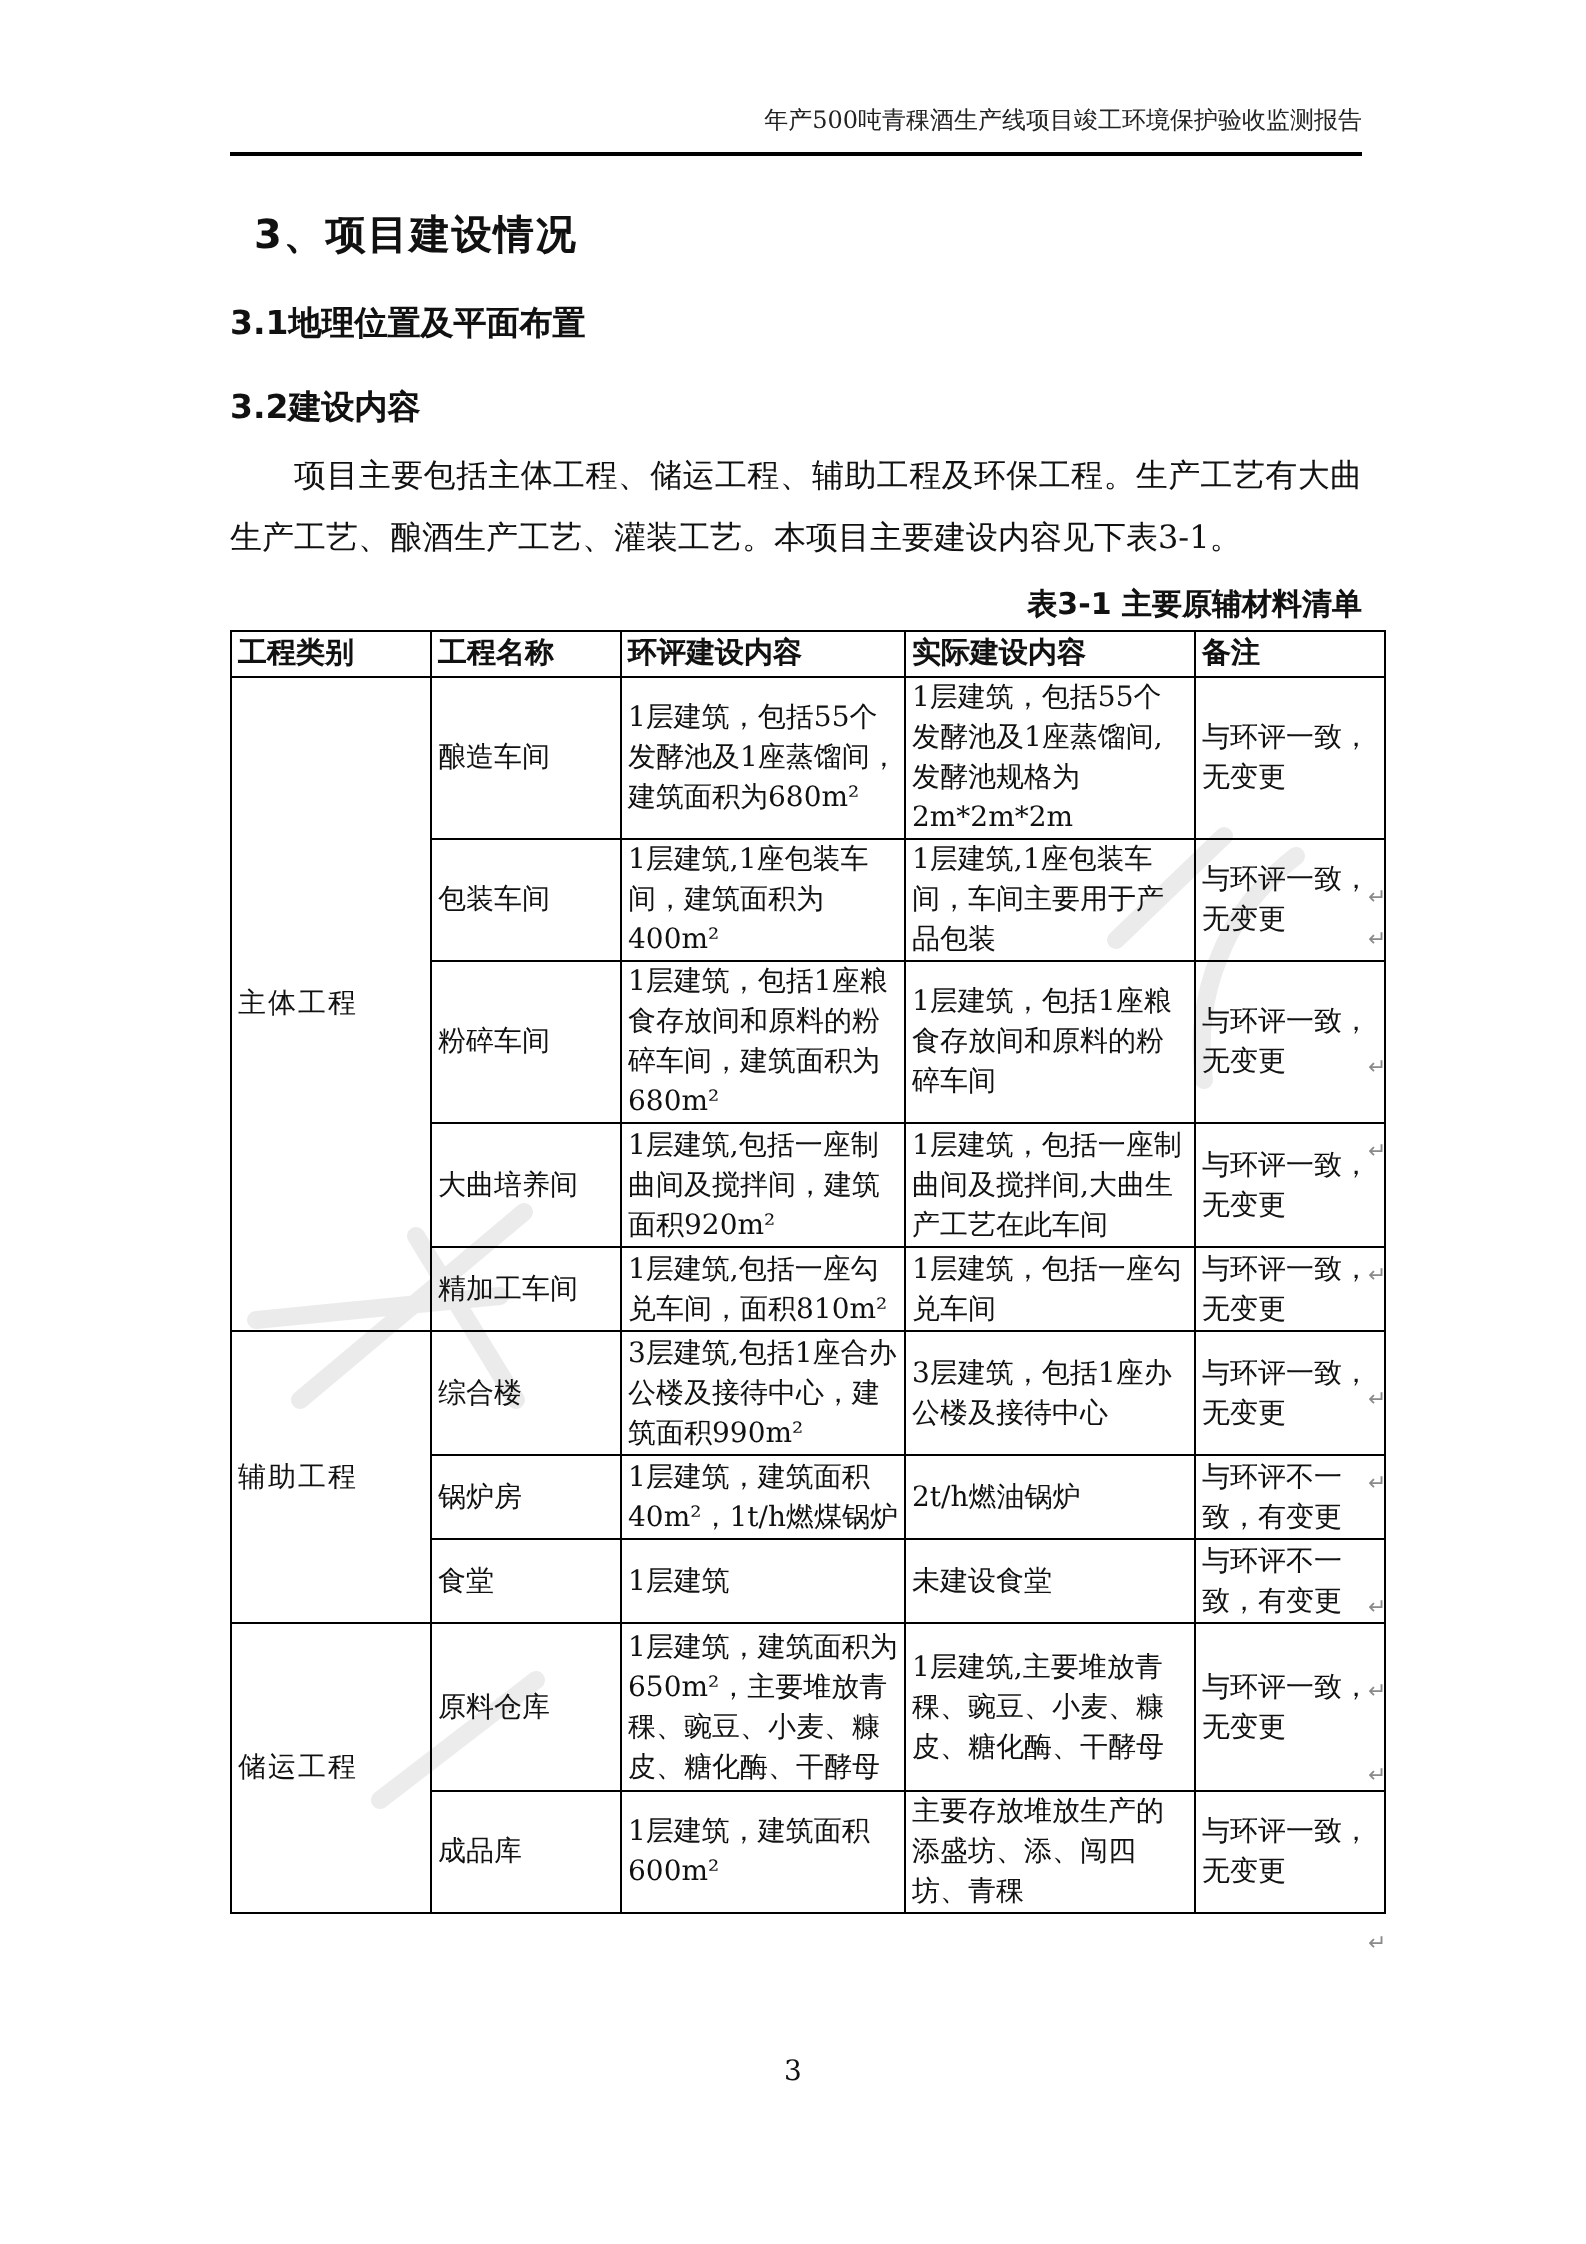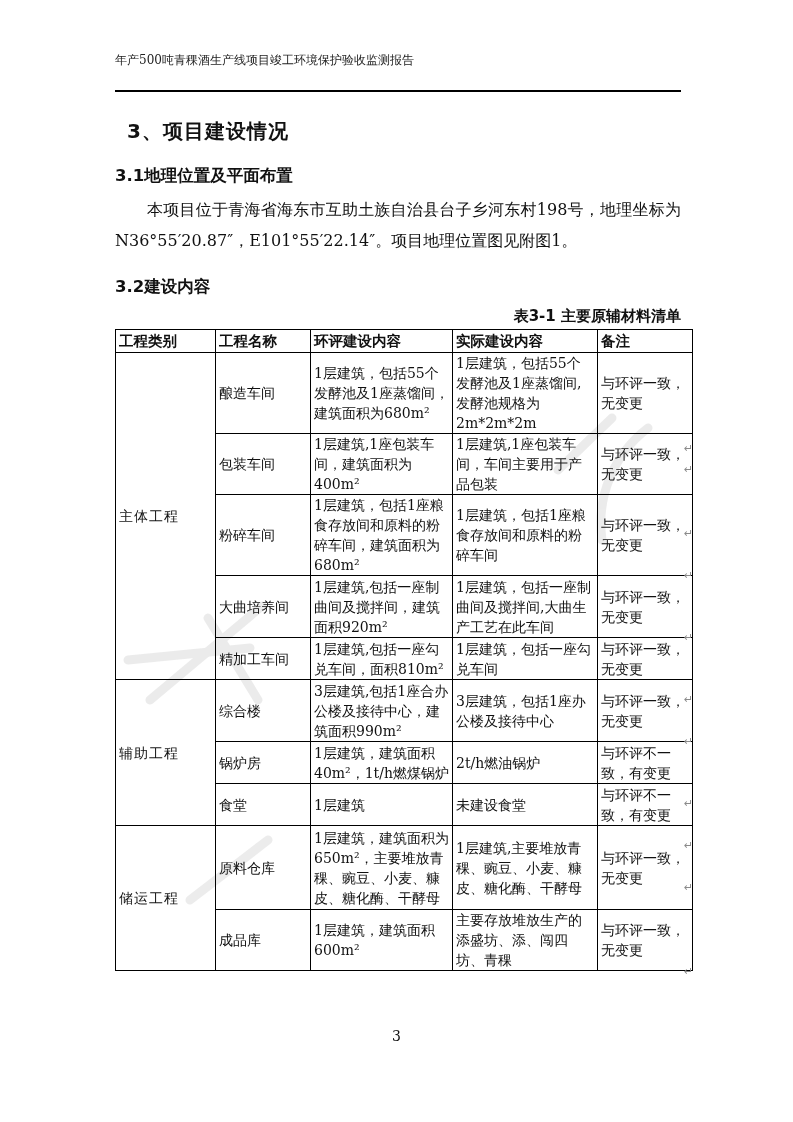--- a/index.html
+++ b/index.html
@@ -9,24 +9,24 @@
     background:#ffffff;
     color:#111;
     font-family:"DejaVu Serif","Liberation Serif",serif;
     overflow:hidden;
   }
   .content{
     position:absolute;left:115px;top:0;width:566px;
   }
   .doc-header{
     margin-top:52px;
-    text-align:left;
+    text-align:right;
     font-size:12px;
     color:#222;
-    padding-bottom:21px;
+    padding-bottom:7px;
     border-bottom:2px solid #000;
     font-family:"DejaVu Serif","Liberation Serif",serif;
   }
   h1.sec-title{
     margin:26px 0 0 12px;
     font-size:20px;
     font-weight:bold;
     font-family:"DejaVu Sans","Liberation Sans",sans-serif;
     letter-spacing:1px;
   }
@@ -114,23 +114,23 @@
 
   <div class="content">
 
     <div class="doc-header">
       <span>年产500吨青稞酒生产线项目竣工环境保护验收监测报告</span>
     </div>
 
     <h1 class="sec-title">3、项目建设情况</h1>
 
     <h2 class="sub-title">3.1地理位置及平面布置</h2>
-    <p class="body-para">本项目位于青海省海东市互助土族自治县台子乡河东村198号，地理坐标为N36°55′20.87″，E101°55′22.14″。项目地理位置图见附图1。</p>
 
     <h2 class="sub-title">3.2建设内容</h2>
+    <p class="body-para">项目主要包括主体工程、储运工程、辅助工程及环保工程。生产工艺有大曲生产工艺、酿酒生产工艺、灌装工艺。本项目主要建设内容见下表3-1。</p>
 
     <div class="table-caption">表3-1  主要原辅材料清单</div>
 
     <table class="main-table">
       <colgroup>
         <col style="width:100px">
           <col style="width:95px">
           <col style="width:142px">
           <col style="width:145px">
           <col style="width:95px">

